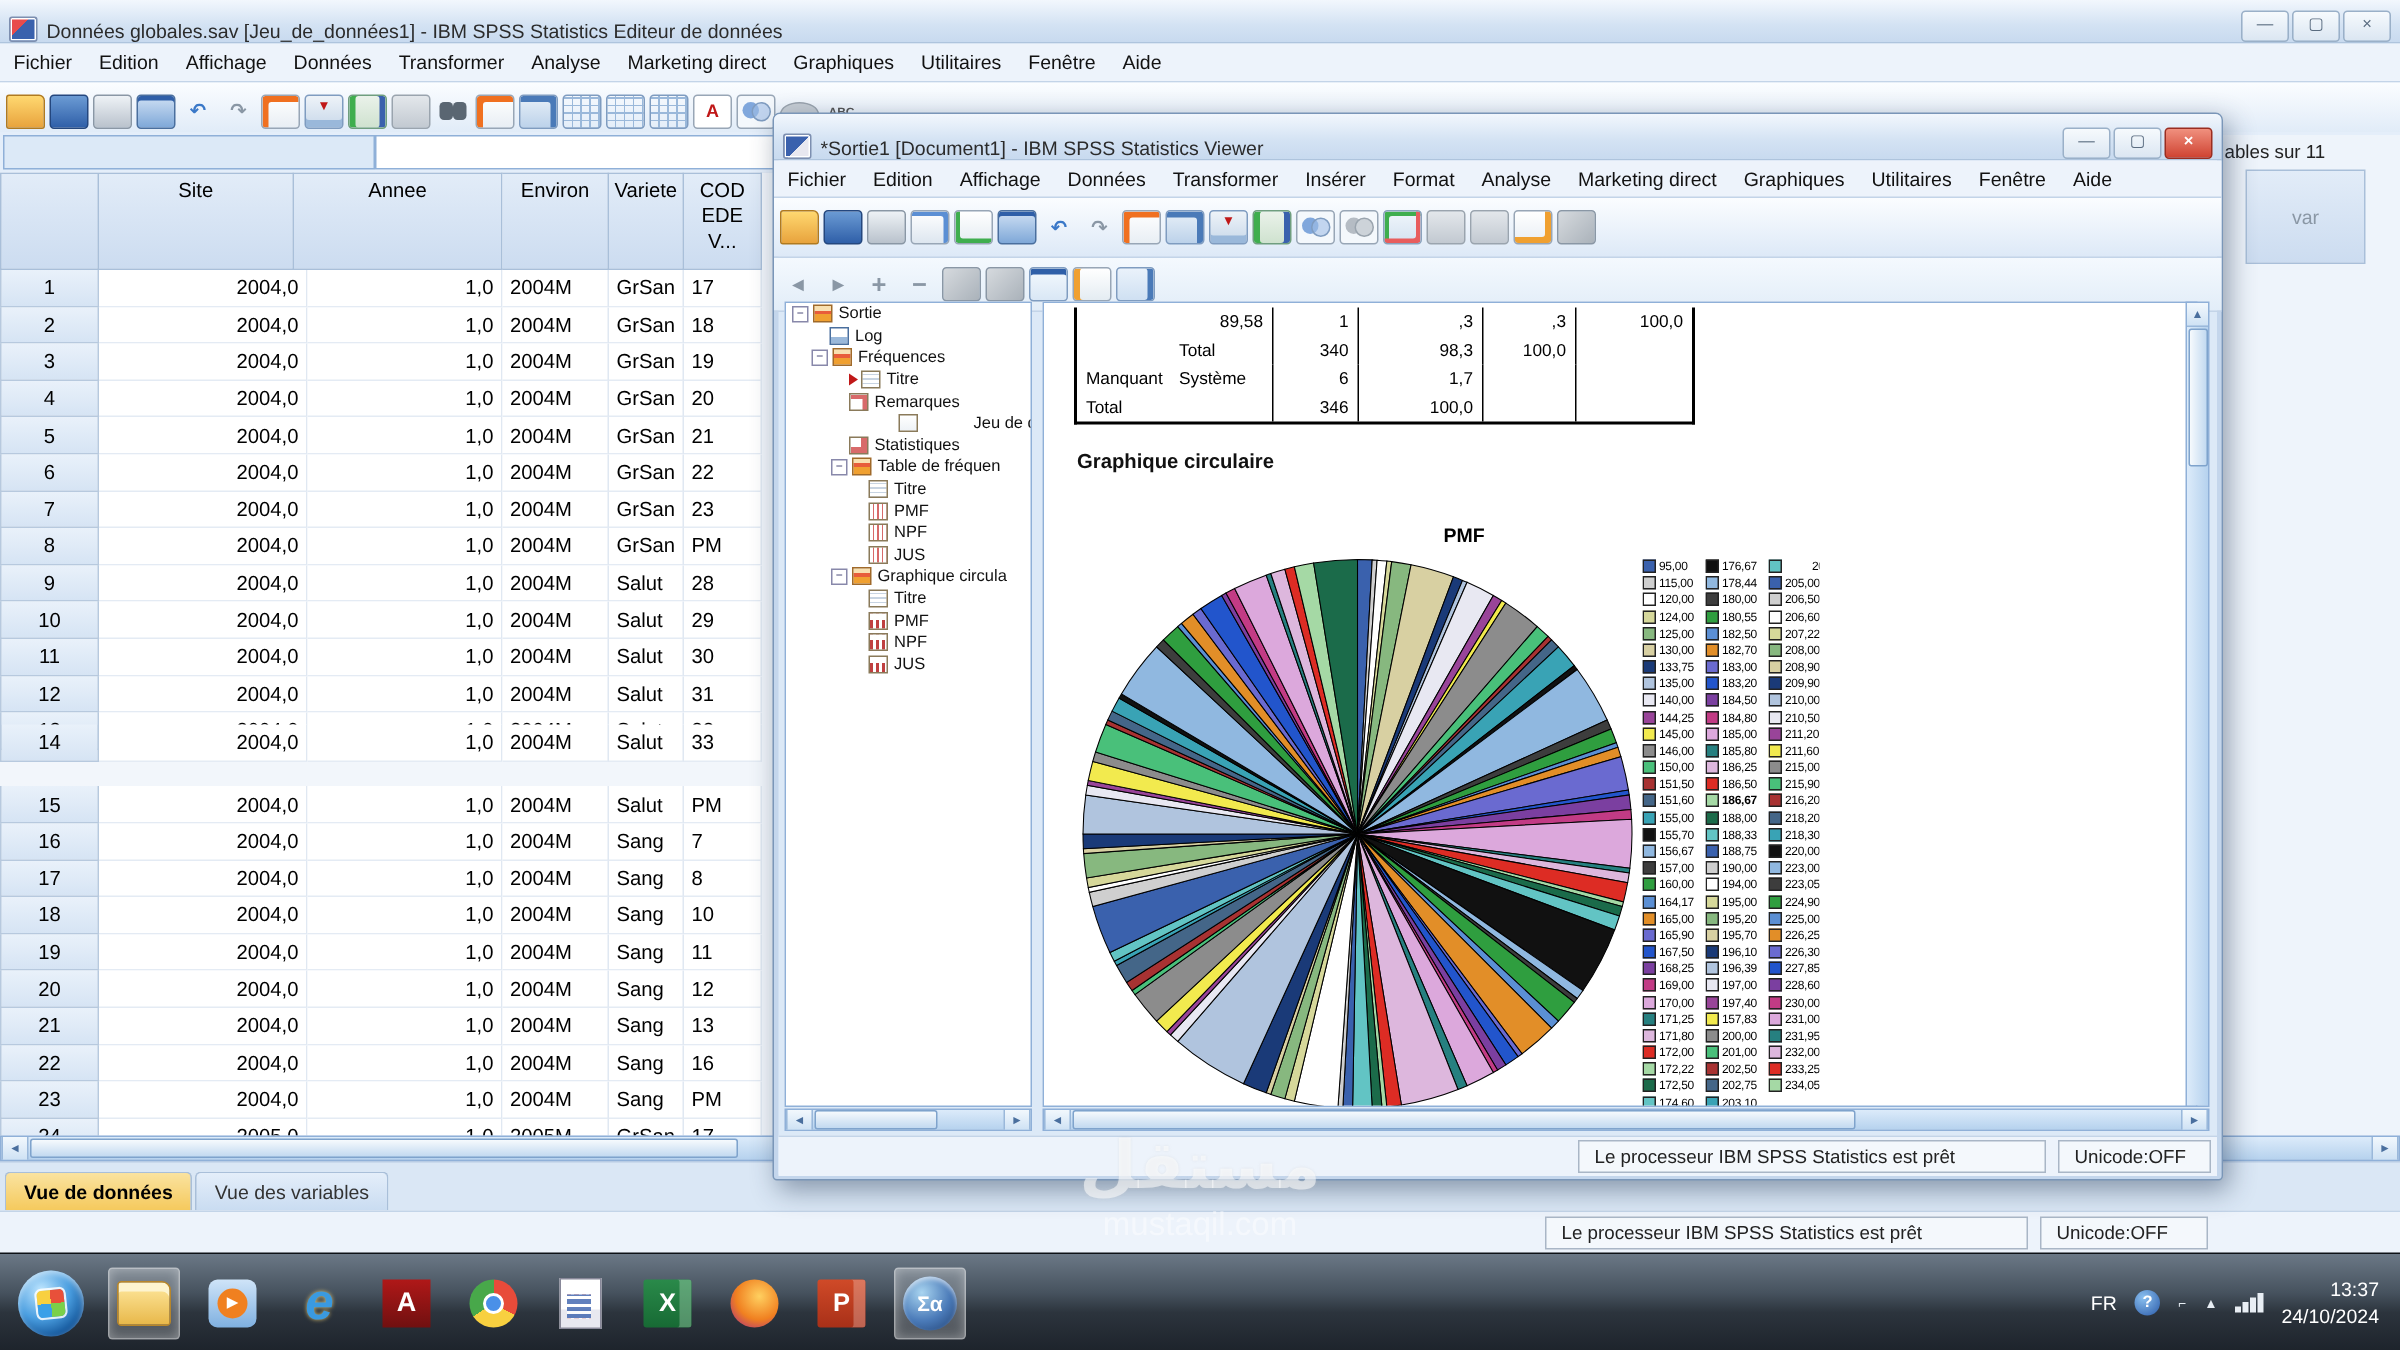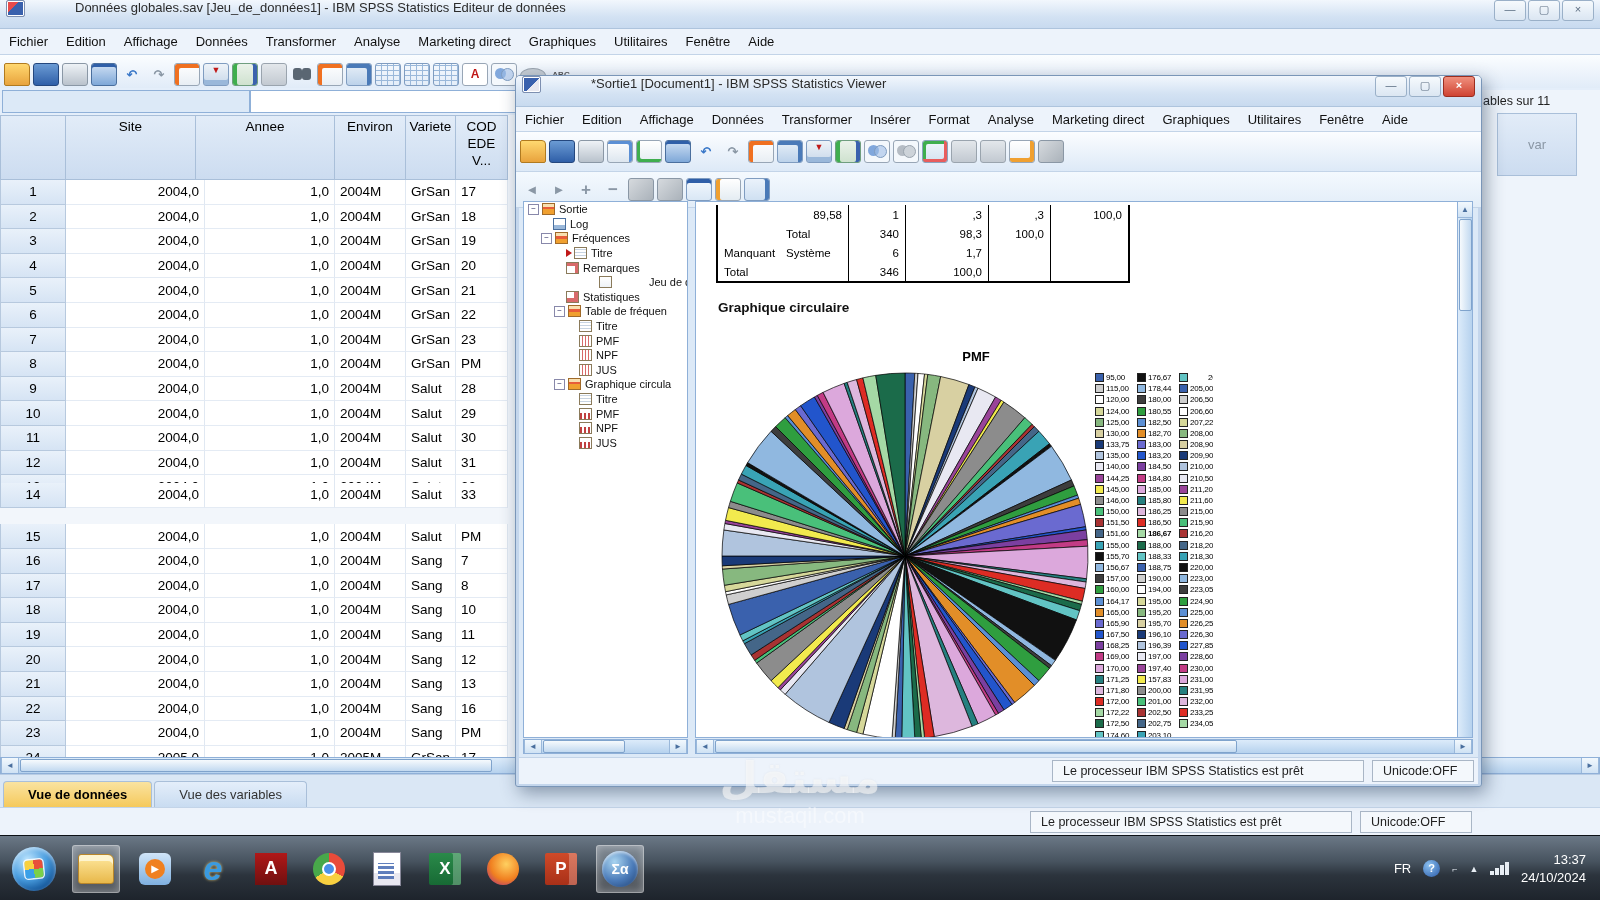--- a/index.html
+++ b/index.html
@@ -2,21 +2,21 @@
 <html><head>
 <meta charset="utf-8">
 <style>
   html,body{margin:0;padding:0;background:#000;}
   #screen{position:relative;width:1600px;height:900px;overflow:hidden;
     font-family:"Liberation Sans","DejaVu Sans",sans-serif;background:#dce9f7;}
   .abs{position:absolute;}
 
   
   .titlebar{background:linear-gradient(#f2f7fd,#d3e2f3 60%,#c8daef);border-bottom:1px solid #aec4dd;
-    display:flex;align-items:flex-start;font-size:13px;color:#2b2b2b;gap:44px;}
+    display:flex;align-items:flex-end;font-size:13px;color:#2b2b2b;}
   .appico{width:17px;height:15px;margin:0 6px 0 6px;border:1px solid #7d8fb0;border-radius:2px;
     background:linear-gradient(135deg,#e84b4b 0 40%,#3a61ad 40% 100%);box-shadow:inset 0 0 0 1px #fff;}
   .wbtns{margin-left:auto;display:flex;gap:2px;padding-right:6px;}
   .wbtn{width:30px;height:19px;border:1px solid #9ab0c8;border-radius:3px;background:linear-gradient(#f6fafd,#dbe6f2);
     color:#5a6c80;font-size:11px;line-height:17px;text-align:center;}
   .wbtn.close-red{background:linear-gradient(#f0907e,#cf4332);border-color:#9a2d20;color:#fff;font-weight:bold;}
   .menubar{background:#edf3fb;border-bottom:1px solid #c3d4e8;display:flex;align-items:center;
     font-size:13px;color:#111;}
   .mitem{padding:3px 9px;cursor:default;}
   .toolbar{background:linear-gradient(#fbfdff,#dde9f7);border-bottom:1px solid #c3d4e8;
@@ -83,21 +83,21 @@
   .sbh{background:linear-gradient(#dcebfa,#b6d2ee);border:1px solid #8fb0d8;box-sizing:border-box;display:flex;align-items:center;}
   .sbbtn{width:16px;height:100%;background:linear-gradient(#f2f8fd,#cfe2f4);border-right:1px solid #9ab8da;border-left:1px solid #9ab8da;
     font-size:8px;color:#4a6f9e;display:flex;align-items:center;justify-content:center;}
   .sbthumb{height:11px;background:linear-gradient(#f6fafd,#c2d9f0);border:1px solid #7fa3cc;border-radius:2px;margin:0 1px;}
   .sbv{background:linear-gradient(90deg,#dcebfa,#b6d2ee);border:1px solid #8fb0d8;box-sizing:border-box;}
   .sbv .sbbtn{width:100%;height:15px;border:none;border-bottom:1px solid #9ab8da;}
   .sbv .vthumb{width:11px;background:linear-gradient(90deg,#f6fafd,#c2d9f0);border:1px solid #7fa3cc;border-radius:2px;margin:1px auto;}
 
   
   .tabsrow{left:0;top:774px;width:1600px;height:33px;background:#dae7f5;border-top:1px solid #b8cce4;display:flex;align-items:flex-end;padding-left:3px;box-sizing:border-box;}
-  .vtab{font-size:13px;padding:5px 24px;border:1px solid #a9bfd9;border-bottom:none;border-radius:4px 4px 0 0;margin-right:2px;}
+  .vtab{font-size:13px;padding:5px 12px;border:1px solid #a9bfd9;border-bottom:none;border-radius:4px 4px 0 0;margin-right:2px;}
   .vtab.active{background:linear-gradient(#fae3a0,#f5c95c);font-weight:bold;}
   .vtab.idle{background:linear-gradient(#e4eefa,#c9dcf1);color:#333;}
   .statusbar{background:#edf3fb;border-top:1px solid #c3d4e8;display:flex;align-items:center;justify-content:flex-end;font-size:12.5px;color:#222;}
   .stbox{border:1px solid #a9b6c6;background:#f4f8fc;padding:3px 10px;margin-right:8px;white-space:nowrap;}
 
   
   #viewer{left:515px;top:75px;width:965px;height:710px;background:#dce9f7;border:1px solid #7a96b8;border-radius:5px 5px 3px 3px;
     box-shadow:4px 6px 18px rgba(30,50,80,.45), inset 0 0 0 3px #c4d6ec;z-index:10;}
   #vtree{left:7px;top:125px;width:165px;height:537px;background:#fff;border:1px solid #8fb0d8;overflow:hidden;box-sizing:border-box;}
   .titem{display:flex;align-items:center;height:14.6px;font-size:11px;color:#111;white-space:nowrap;}

